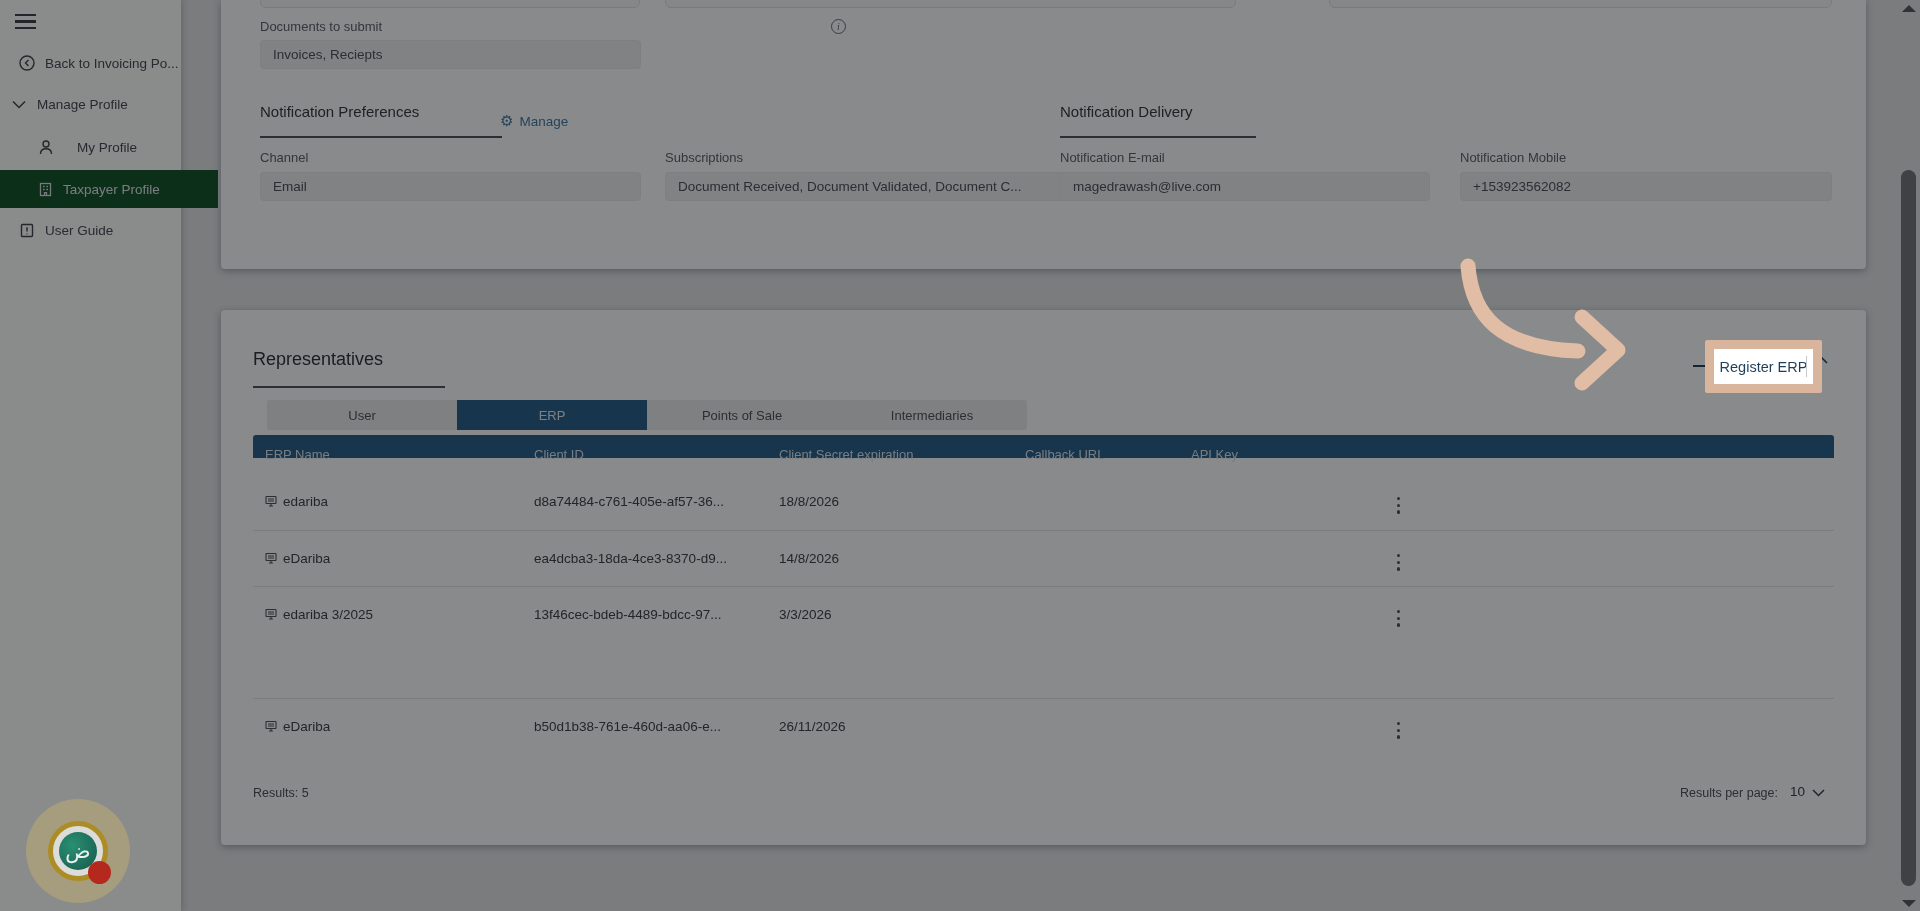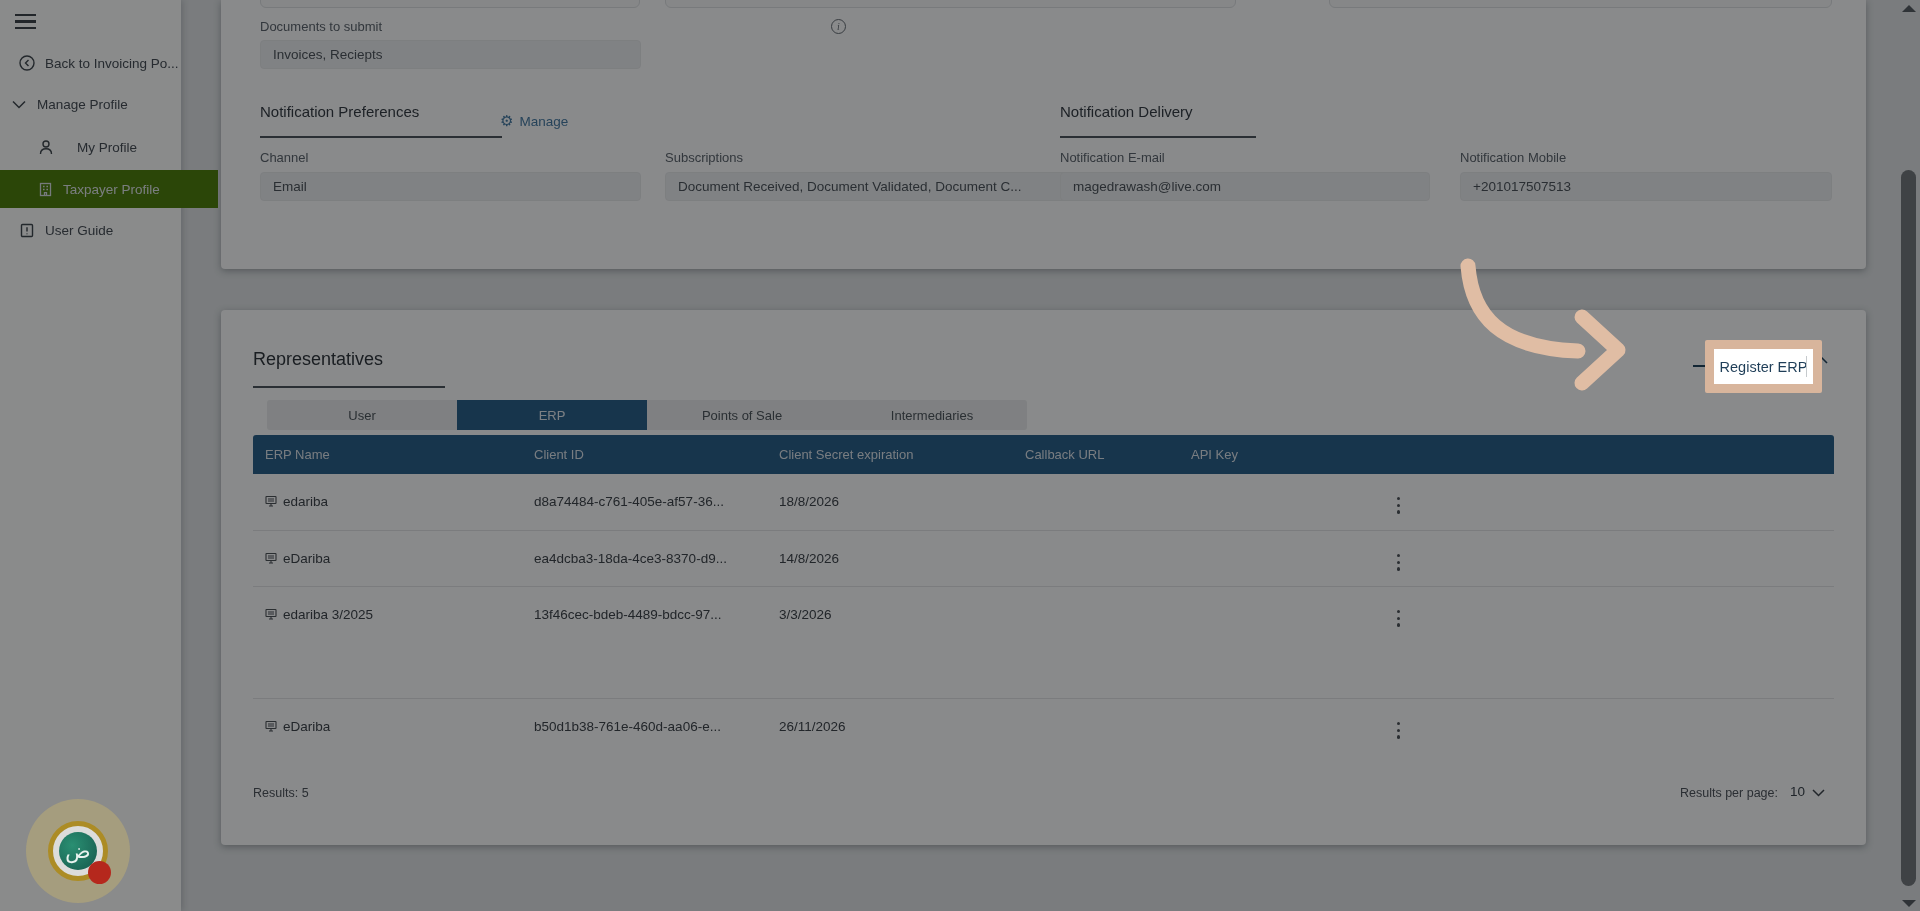--- a/index.html
+++ b/index.html
@@ -6,21 +6,21 @@
   #app{position:relative;width:1920px;height:911px;overflow:hidden;
        background:#d6dadd;font-family:"Liberation Sans",sans-serif;
        -webkit-font-smoothing:antialiased;}
   .abs{position:absolute;}
   
   .sidebar{left:0;top:0;width:181px;height:911px;background:#f2f4f5;
            box-shadow:2px 0 6px rgba(30,40,50,.18);z-index:2;}
   .side-row{position:absolute;left:0;width:181px;height:34px;display:flex;align-items:center;
             color:#454d55;font-size:13.5px;cursor:pointer;white-space:nowrap;}
   .side-row .ic{display:inline-flex;width:17px;justify-content:center;flex:none;}
-  .side-row.active{background:#4d7c0f;color:#d7dde2;}
+  .side-row.active{background:#14532d;color:#d7dde2;}
   .burger span{display:block;width:21px;height:2.4px;background:#3d444b;margin:4px 0;}
   
   .card{background:#f1f2f4;border-radius:4px;box-shadow:0 2px 7px rgba(35,45,55,.35);}
   .fld{position:absolute;background:#e2e5e8;border:1px solid #dcdfe2;border-radius:4px;height:29px;
        display:flex;align-items:center;padding:0 12px;font-size:13.5px;color:#4a525a;
        white-space:nowrap;overflow:hidden;box-sizing:border-box;}
   .fld.ghost{background:#eceef0;border:1px solid #d3d7da;height:36px;border-radius:6px;}
   .lbl{position:absolute;font-size:13px;color:#59626b;white-space:nowrap;}
   .hd{position:absolute;font-size:15px;color:#333b43;white-space:nowrap;}
   .hd-rule{position:absolute;height:2px;background:#4b535c;}
@@ -154,40 +154,40 @@
     <span class="lbl" style="left:444px;top:150px;">Subscriptions</span>
     <div class="fld" style="left:444px;top:172px;width:571px;">Document Received, Document Validated, Document C...</div>
 
     <span class="hd" style="left:839px;top:103px;">Notification Delivery</span>
     <div class="hd-rule" style="left:839px;top:136px;width:196px;"></div>
 
     <span class="lbl" style="left:839px;top:150px;">Notification E-mail</span>
     <div class="fld" style="left:839px;top:172px;width:370px;">magedrawash@live.com</div>
 
     <span class="lbl" style="left:1239px;top:150px;">Notification Mobile</span>
-    <div class="fld" style="left:1239px;top:172px;width:372px;">+201017507513</div>
+    <div class="fld" style="left:1239px;top:172px;width:372px;">+153923562082</div>
   </section>
 
   <section class="abs card" style="left:221px;top:310px;width:1645px;height:535px;">
     <span class="hd" style="left:32px;top:39px;font-size:18px;color:#2f363d;">Representatives</span>
     <div class="hd-rule" style="left:32px;top:76px;width:192px;"></div>
 
     <div class="abs" style="left:1472px;top:55px;width:16px;height:2px;background:#23435c;"></div>
     <svg class="abs" style="left:1598px;top:44px;" width="14" height="12" viewBox="0 0 14 12">
       <path d="M2 3 L8 9" stroke="#23435c" stroke-width="1.6" fill="none"></path>
       </svg>
 
     <div class="tabbar" style="left:46px;top:90px;text-align:right;">
       <div class="tab">User</div>
       <div class="tab active">ERP</div>
       <div class="tab">Points of Sale</div>
       <div class="tab">Intermediaries</div>
     </div>
 
-    <div class="thead" style="left:32px;top:125px;width:1581px;height:39px;">
+    <div class="thead" style="left:32px;top:125px;width:1581px;height:23px;">
       <div class="th" style="left:12px;">ERP Name</div>
       <div class="th" style="left:281px;">Client ID</div>
       <div class="th" style="left:526px;">Client Secret expiration</div>
       <div class="th" style="left:772px;">Callback URL</div>
       <div class="th" style="left:938px;">API Key</div>
     </div>
 
     <div class="abs" style="left: 32px; top: 164px; width: 1581px; height: 280px;" id="tbody">
     <div class="trow" style="top: 0px; position: absolute;">
       <div class="td" style="left:12px;">

